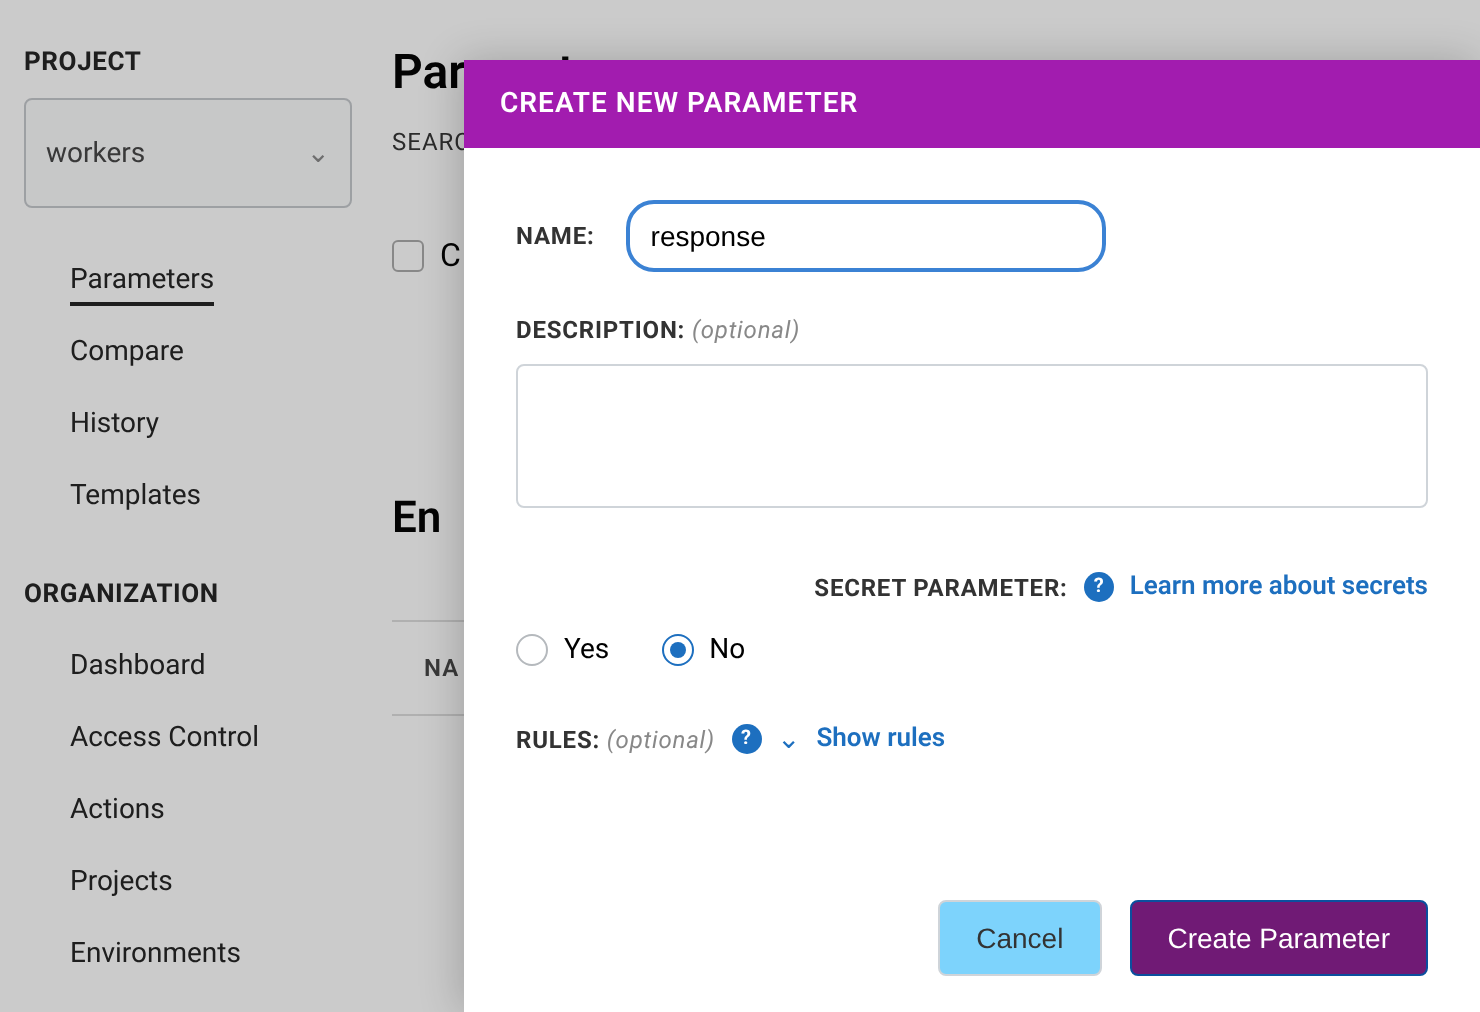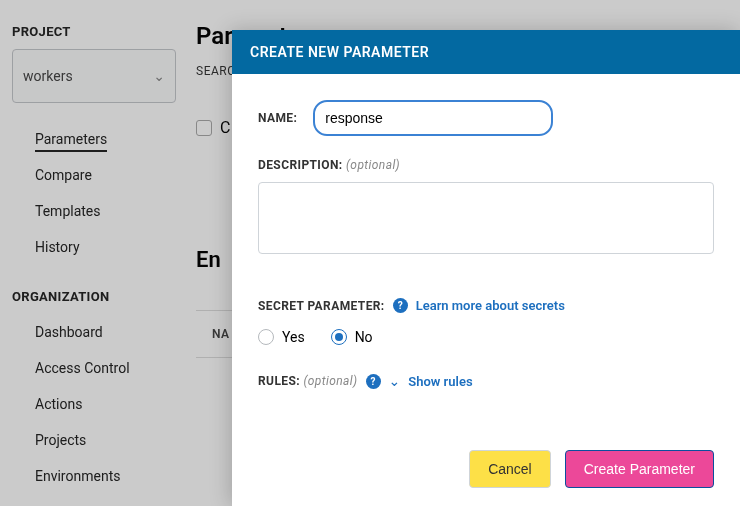--- a/index.html
+++ b/index.html
@@ -17,57 +17,57 @@
 .main { flex: 1; padding: 22px 0 0 32px; }
 .page-title { font-size: 24px; font-weight: 600; margin-bottom: 14px; }
 .search-label { font-size: 12px; letter-spacing: 0.5px; color: #333; }
 .env-title { font-size: 22px; font-weight: 600; margin-top: 110px; }
 .checkbox-row { margin-top: 40px; display: flex; align-items: center; gap: 8px; }
 .checkbox { width: 16px; height: 16px; border: 1px solid #aaa; border-radius: 3px; }
 .table-head { margin-top: 38px; font-size: 12px; letter-spacing: 0.5px; color: #444; font-weight: 600; border-top: 1px solid #ddd; padding: 16px 0 16px 16px; border-bottom: 1px solid #ddd; }
 
 .overlay { position: absolute; inset: 0; background: rgba(20,20,20,0.22); }
 .modal { position: absolute; top: 30px; left: 232px; right: 0; bottom: 0; background: #fff; box-shadow: -2px 0 20px rgba(0,0,0,0.2); display: flex; flex-direction: column; }
-.modal-header { background: #0369a1; color: #fff; font-size: 14px; font-weight: 600; letter-spacing: 0.5px; padding: 14px 18px; }
+.modal-header { background: #a21caf; color: #fff; font-size: 14px; font-weight: 600; letter-spacing: 0.5px; padding: 14px 18px; }
 .modal-body { padding: 26px 26px 0 26px; flex: 1; }
 .field-row { display: flex; align-items: center; gap: 16px; margin-bottom: 22px; }
 .field-label { font-size: 12px; font-weight: 700; letter-spacing: 0.4px; color: #333; }
 .field-label .optional { font-weight: 400; font-style: italic; color: #888; }
 .name-input { flex: 0 0 240px; border: 2px solid #3b82d4; border-radius: 14px; padding: 8px 10px; font-size: 14px; outline: none; }
 .desc-label { margin-bottom: 10px; display: block; }
 .desc-area { width: 100%; height: 72px; border: 1px solid #cfd4d9; border-radius: 4px; resize: none; font-size: 14px; padding: 8px; font-family: inherit; }
-.secret-row { margin-top: 40px; display: flex; align-items: center; gap: 8px; font-size: 12px; }
+.secret-row { margin-top: 28px; display: flex; align-items: center; gap: 8px; font-size: 12px; justify-content: flex-end; }
 .help-icon { width: 15px; height: 15px; border-radius: 50%; background: #1d6fbf; color: #fff; display: inline-flex; align-items: center; justify-content: center; font-size: 10px; font-weight: 700; }
 .link { color: #1d6fbf; font-weight: 600; font-size: 13px; cursor: pointer; }
 .radio-row { display: flex; gap: 26px; margin-top: 16px; font-size: 14px; }
 .radio-opt { display: flex; align-items: center; gap: 8px; cursor: pointer; }
 .radio { width: 16px; height: 16px; border: 1.5px solid #b5b9bd; border-radius: 50%; display: inline-flex; align-items: center; justify-content: center; }
 .radio.checked { border-color: #1d6fbf; }
 .radio.checked::after { content: ""; width: 8px; height: 8px; background: #1d6fbf; border-radius: 50%; }
 .rules-row { margin-top: 28px; display: flex; align-items: center; gap: 8px; font-size: 12px; }
 .chev-down { color: #1d6fbf; font-size: 14px; }
 .modal-footer { display: flex; justify-content: flex-end; gap: 14px; padding: 14px 26px 18px; }
 .btn { border-radius: 4px; padding: 10px 18px; font-size: 14px; cursor: pointer; border: none; }
-.btn-secondary { background: #fde047; border: 1px solid #cfd4d9; color: #333; }
-.btn-primary { background: #ec4899; color: #fff; border: 1px solid #0b4f9e; }
+.btn-secondary { background: #7dd3fc; border: 1px solid #cfd4d9; color: #333; }
+.btn-primary { background: #701a75; color: #fff; border: 1px solid #0b4f9e; }
 </style>
 </head>
 <body>
 
 <div class="app">
   <div class="sidebar">
     <div class="section-title">PROJECT</div>
     <div class="project-select">
       <span>workers</span>
       <span class="chev">⌄</span>
     </div>
     <div class="nav-item active"><span>Parameters</span></div>
     <div class="nav-item"><span>Compare</span></div>
+    <div class="nav-item"><span>History</span></div>
     <div class="nav-item"><span>Templates</span></div>
-    <div class="nav-item"><span>History</span></div>
 
     <div class="section-title">ORGANIZATION</div>
     <div class="nav-item"><span>Dashboard</span></div>
     <div class="nav-item"><span>Access Control</span></div>
     <div class="nav-item"><span>Actions</span></div>
     <div class="nav-item"><span>Projects</span></div>
     <div class="nav-item"><span>Environments</span></div>
   </div>
 
   <div class="main">

